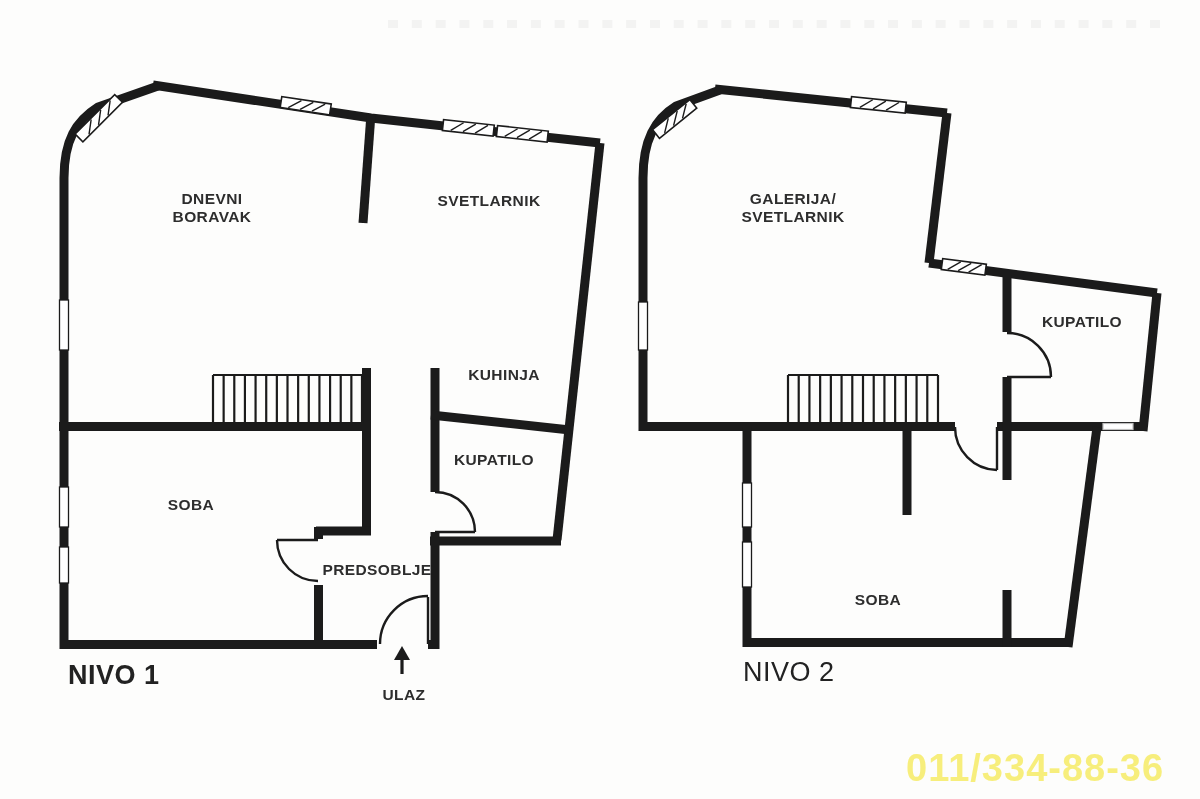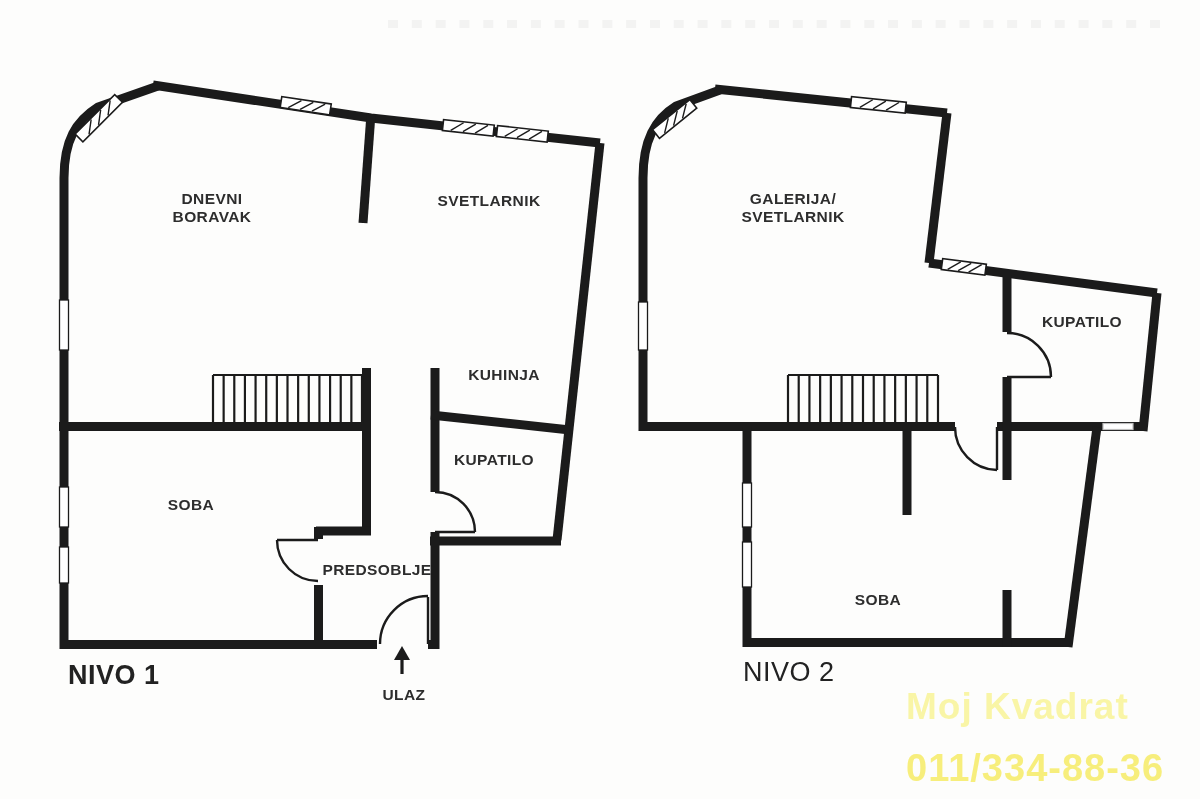--- a/index.html
+++ b/index.html
@@ -268,15 +268,14 @@
   <div class="level-label" style="left:68px;top:660px;font-weight:bold;">NIVO 1</div>
 
   <div class="room-label" style="left:793px;top:208px;">
     <span>GALERIJA/</span><br>
     <span>SVETLARNIK</span>
   </div>
   <div class="room-label" style="left:1082px;top:322px;">KUPATILO</div>
   <div class="room-label" style="left:878px;top:600px;">SOBA</div>
   <div class="level-label" style="left:743px;top:657px;">NIVO 2</div>
 
-  <div id="wm1" class="watermark-line" style="color: rgb(249, 245, 166);">Moj Kvadrat</div>
   <div id="wm2" class="watermark-line" style="color: rgb(247, 238, 124); margin-top: 16px;">011/334-88-36</div>
 </div>
 
 </body></html>

